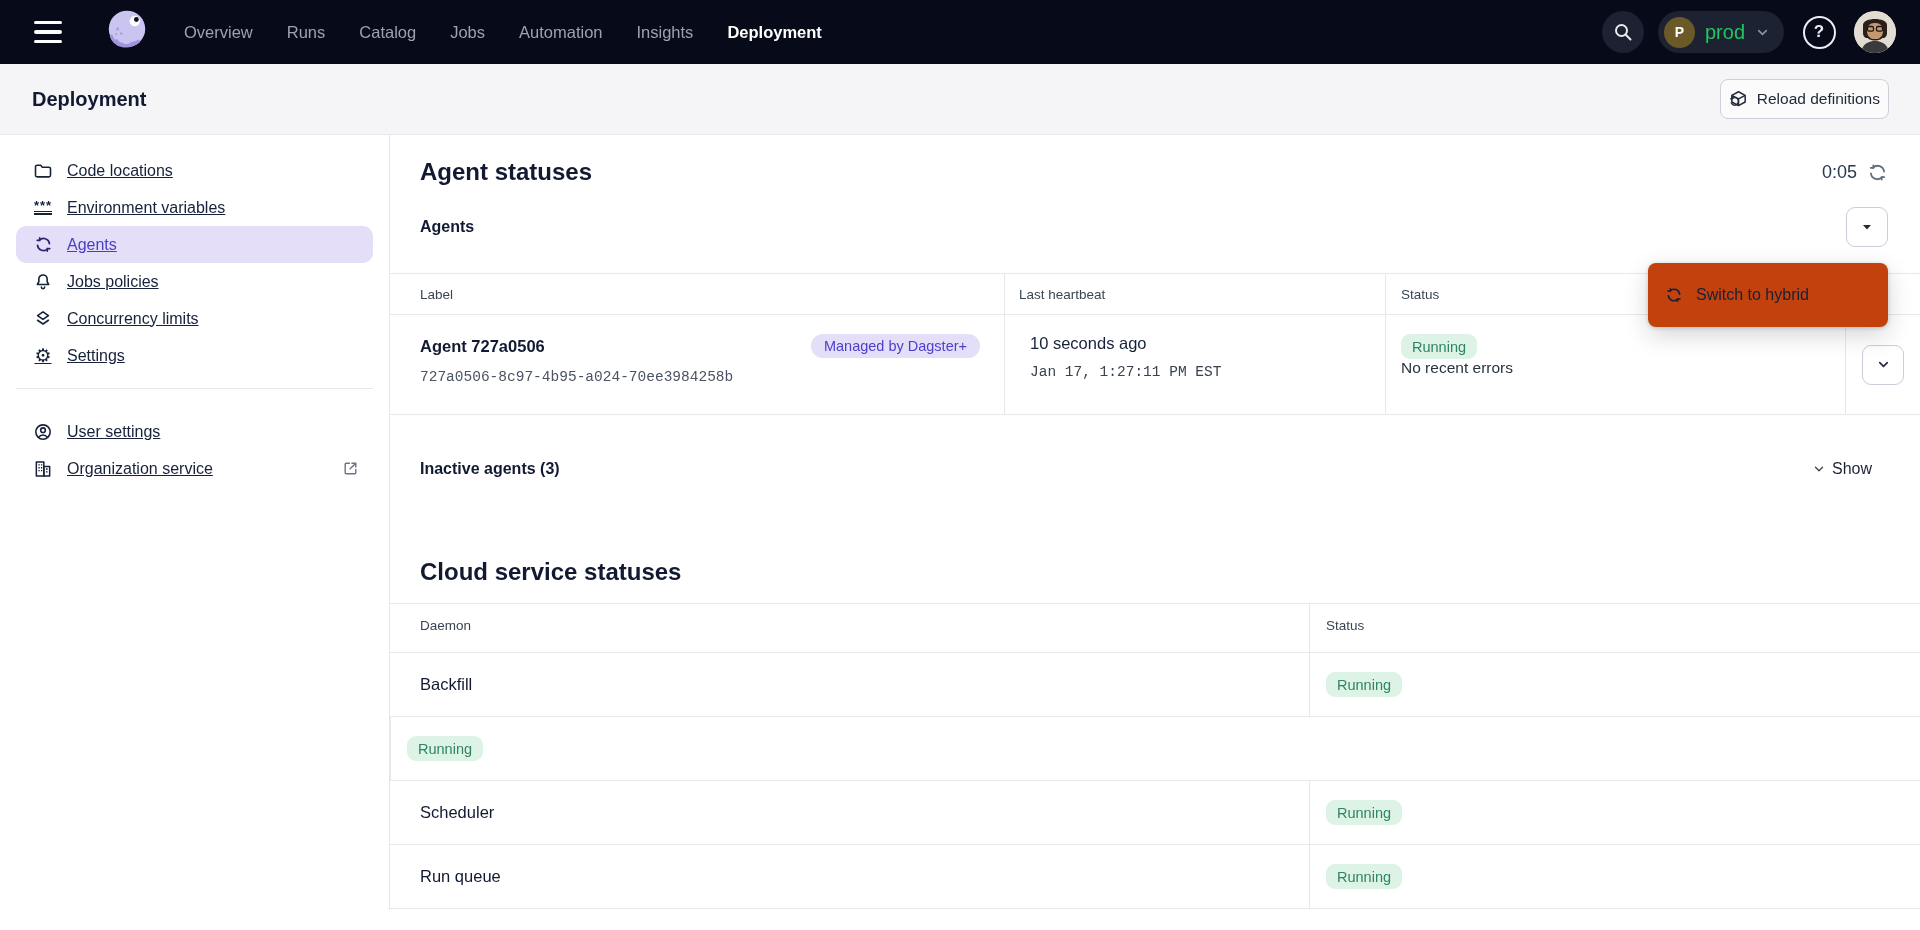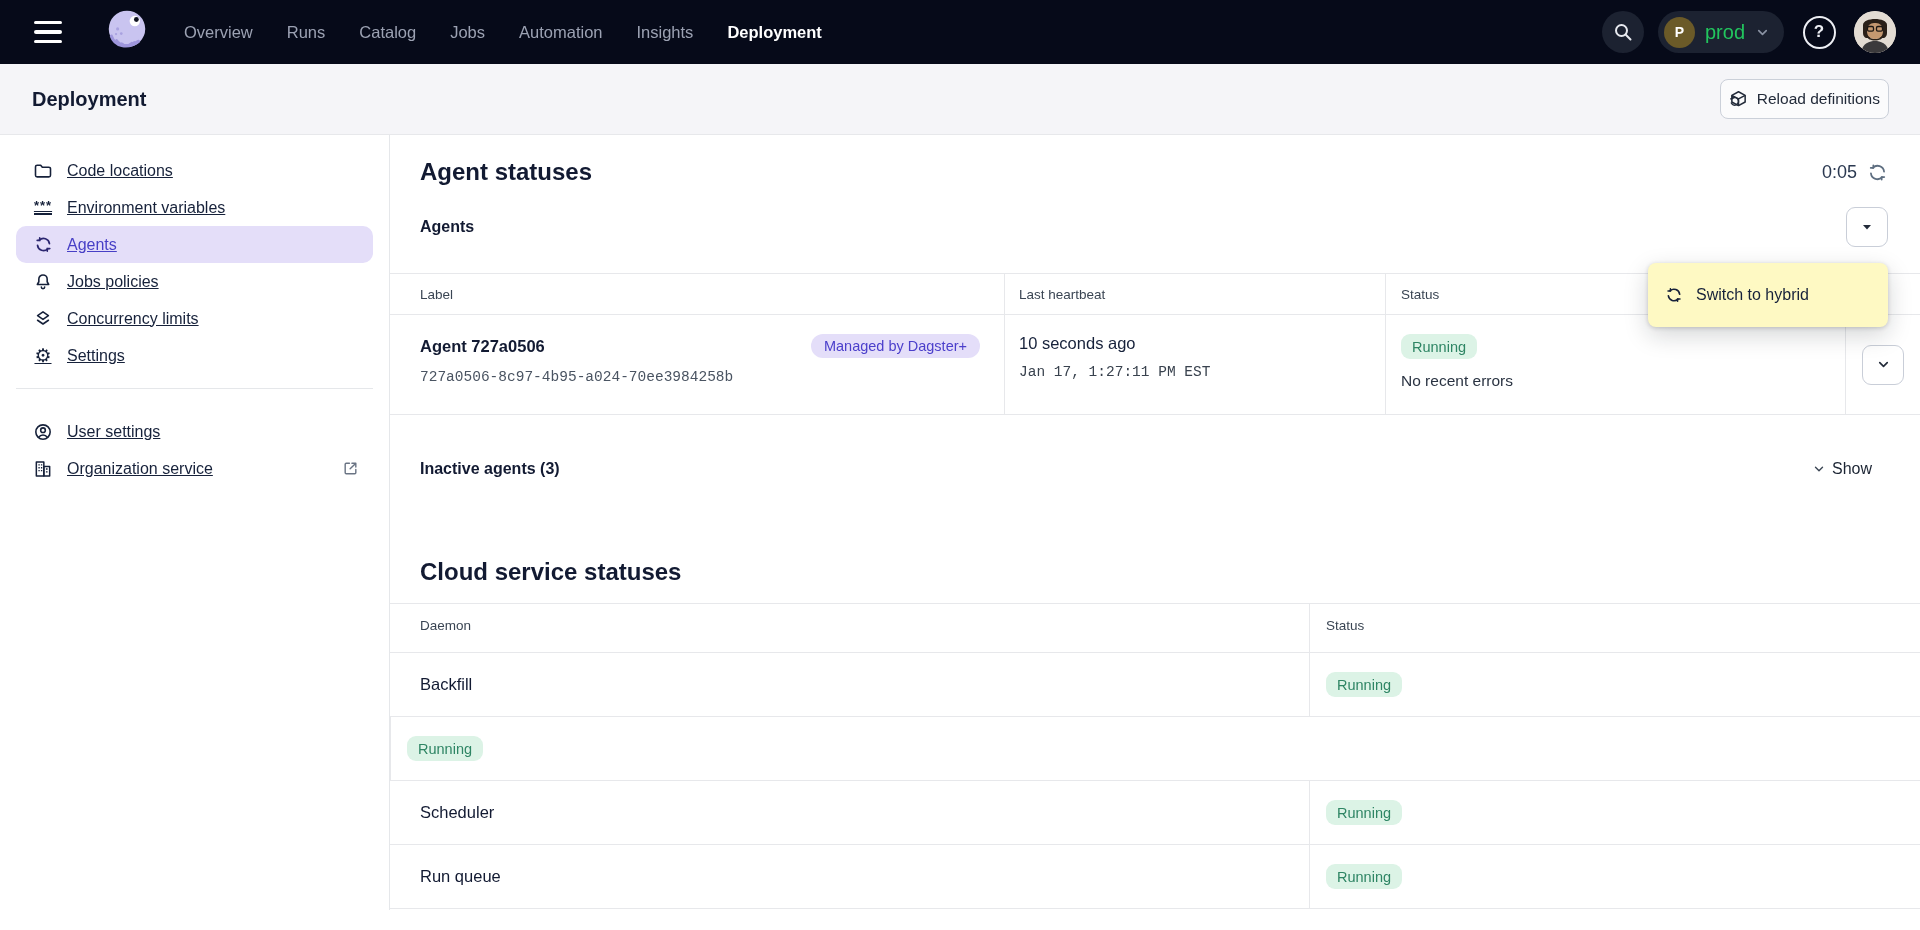--- a/index.html
+++ b/index.html
@@ -53,33 +53,33 @@
   .h2 { font-size:16px; font-weight:700; color:#121A32; }
   .caret-btn { margin-left:auto; width:42px; height:40px; border:1px solid #C9CED8; border-radius:9px; background:#fff; display:flex; align-items:center; justify-content:center; color:#232B3A; cursor:pointer; }
 
   
   .agents-table { margin-top:26px; border-top:1px solid #E7E8EB; border-bottom:1px solid #E7E8EB; }
   .at-head, .at-row { display:grid; grid-template-columns:614px 381px 460px 1fr; }
   .at-head > div { padding:13px 14px 12px 30px; font-size:13.5px; color:#3A4553; border-bottom:1px solid #E7E8EB; }
   .at-head > div + div, .at-row > div + div { border-left:1px solid #E7E8EB; }
   .at-head .c2 { padding-left:14px; } .at-head .c3 { padding-left:15px; }
   .at-row > div { padding:19px 24px 18px 30px; height:99px; }
-  .at-row .c2 { padding-left:14px; } .at-row .c3 { padding-left:15px; }
+  .at-row .c2 { padding-left:25px; } .at-row .c3 { padding-left:15px; }
   .agent-name-line { display:flex; align-items:center; }
   .agent-name { font-size:16.5px; font-weight:700; color:#121A32; }
   .badge-purple { margin-left:auto; background:#E4DEF9; color:#4B3FCB; font-size:14.5px; padding:4px 13px; border-radius:14px; white-space:nowrap; }
   .agent-id { margin-top:11px; font-size:14.5px; color:#4A5462; }
   .hb-rel { font-size:16.5px; color:#16213A; }
   .hb-ts { margin-top:11px; font-size:14.5px; color:#39424E; }
   .badge-green { display:inline-block; background:#DCF3E6; color:#2E8564; font-size:14.5px; padding:4.5px 11px; border-radius:9px; }
-  .status-note { margin-top:13px; font-size:15.5px; color:#2A3342; }
+  .status-note { font-size:15.5px; color:#2A3342; }
   .at-row .c4 { display:flex; align-items:center; justify-content:center; padding:0; }
 
   
-  .menu { position:absolute; top:128px; right:32px; width:240px; background:#fef9c3; border-radius:8px;
+  .menu { position:absolute; top:128px; right:32px; width:240px; background:#c2410c; border-radius:8px;
     box-shadow:0 1px 4px rgba(16,22,26,.18), 0 8px 24px rgba(16,22,26,.18); padding:8px 0; z-index:20; }
   .menu-item { height:48px; display:flex; align-items:center; gap:13px; padding:0 17px; font-size:16px; color:#16213A; cursor:pointer; }
   .menu-item .ic { display:flex; color:#16213A; }
 
   
   .inactive-row { display:flex; align-items:center; margin-top:42px; height:24px; padding:0 48px 0 30px;gap:35px; }
   .show-toggle { margin-left:auto; display:flex; align-items:center; gap:6px; font-size:16px; color:#1B2433; cursor:pointer; }
   .show-toggle .ic { display:flex; color:#3A4553; }
 
   

